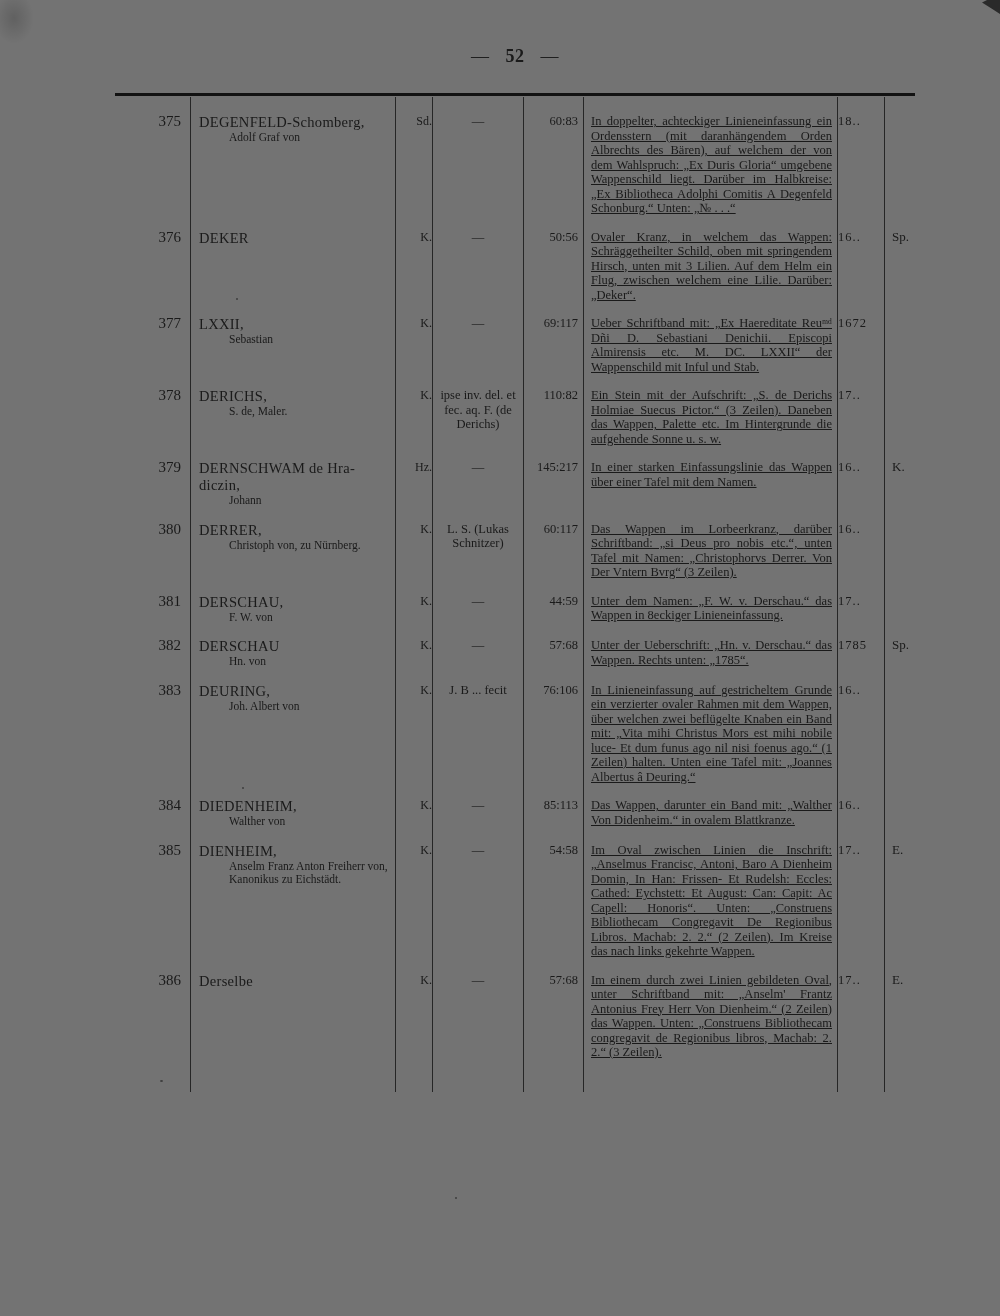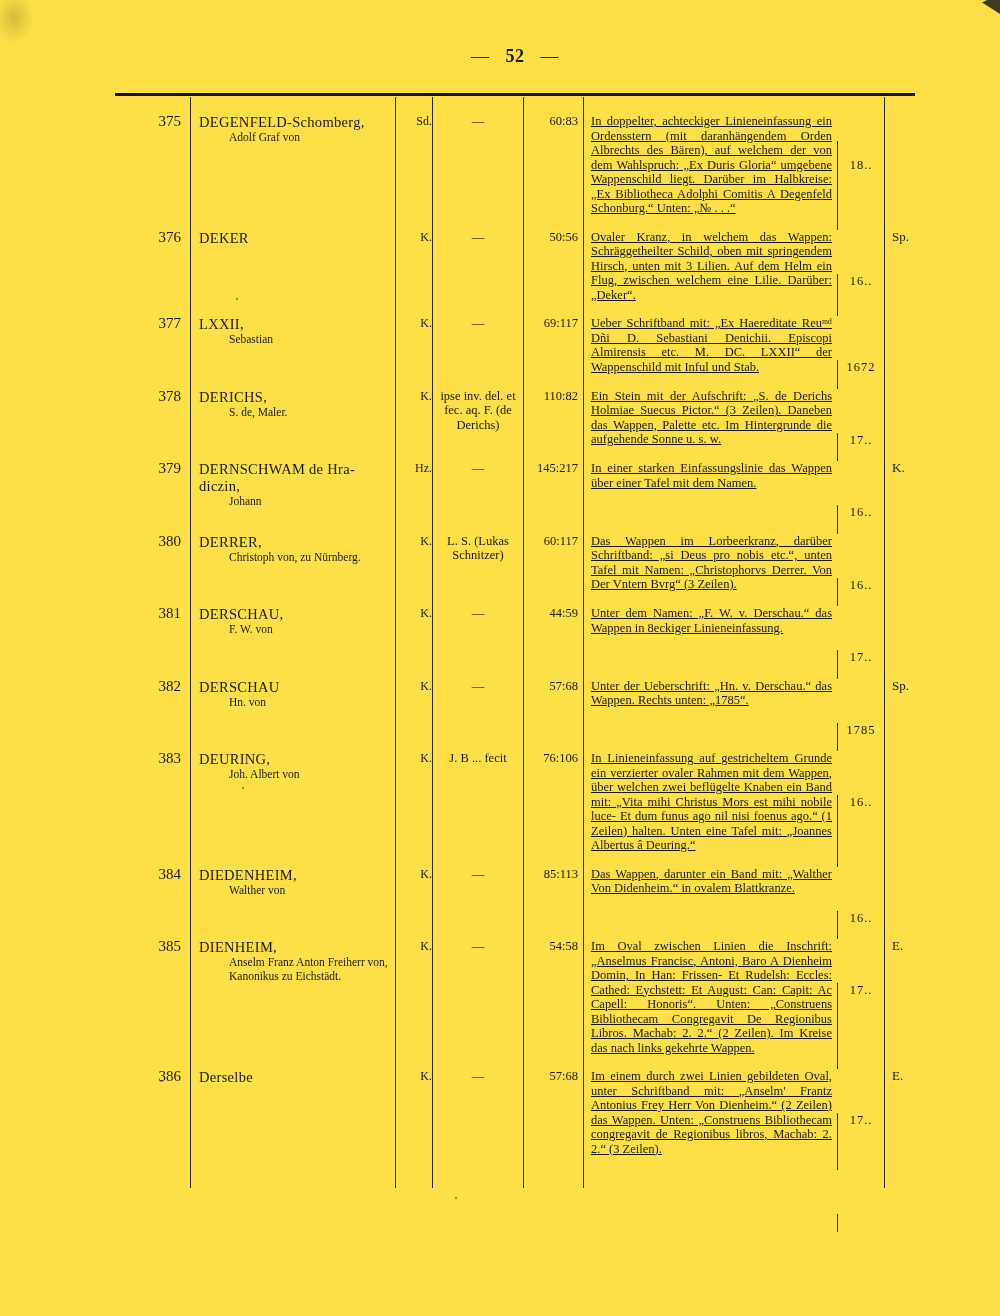--- a/index.html
+++ b/index.html
@@ -6,21 +6,21 @@
   html, body { margin: 0; padding: 0; }
   body {
     font-family: "Liberation Serif", "DejaVu Serif", serif;
     color: #1a1a1a;
     background: #e8e8e6;
   }
   .page {
     position: relative;
     width: 1000px;
     height: 1316px;
-    background: #fde047;
+    background: #737373;
     overflow: hidden;
   }
   
   .corner-mark {
     position: absolute; top: 0; right: 0;
     width: 18px; height: 14px;
     background: #1d1d1d; opacity: .85;
     clip-path: polygon(28% 0, 100% 0, 100% 100%, 55% 62%, 0 18%);
   }
   .smudge {
@@ -58,21 +58,21 @@
     line-height: 14.5px;
   }
   .c-num  { border-left: none; text-align: right; padding-right: 9px; font-size: 15px; }
   .c-name { padding-left: 8px; padding-right: 6px; }
   .name-main { font-size: 14.5px; line-height: 17px; letter-spacing: .3px; }
   .name-sub  { font-size: 11.5px; line-height: 13.5px; margin-left: 30px; }
   .c-type { text-align: right; font-size: 12px; }
   .c-artist { text-align: center; padding: 0 4px; }
   .c-size { text-align: right; padding-right: 5px; }
   .c-desc { text-align: justify; padding-left: 7px; padding-right: 5px; text-decoration: underline; }
-  .c-date { text-align: center; letter-spacing: 1px; margin-top: 44px; }
+  .c-date { letter-spacing: 1px; }
   .c-extra { padding-left: 7px; font-size: 13px; }
   #rows .row:first-child .cell { padding-top: 17px; }
   .spacer .cell { height: 18px; padding: 0; }
 </style>
 </head>
 <body>
 
 <div class="page">
 
   <div class="smudge"></div>

